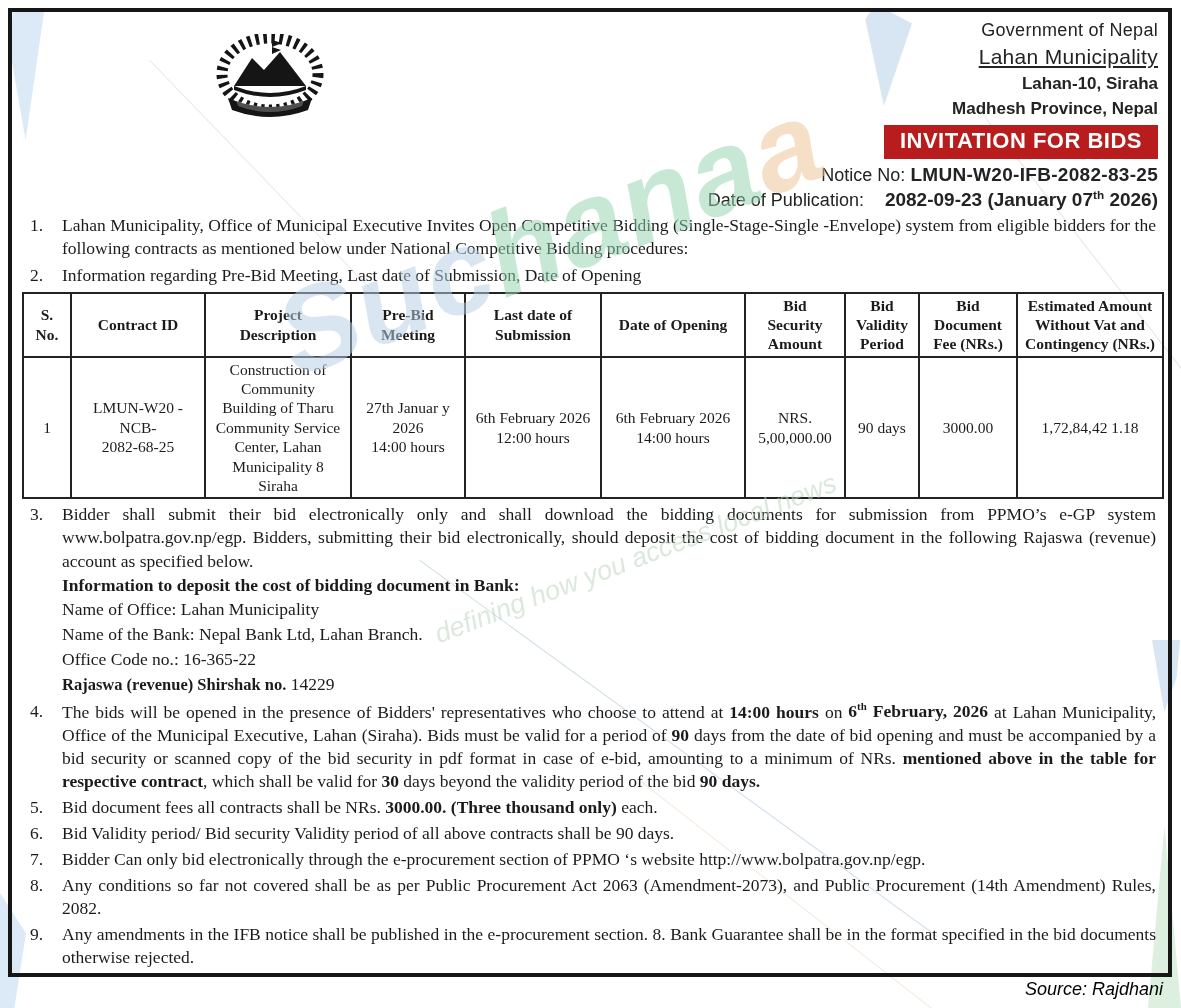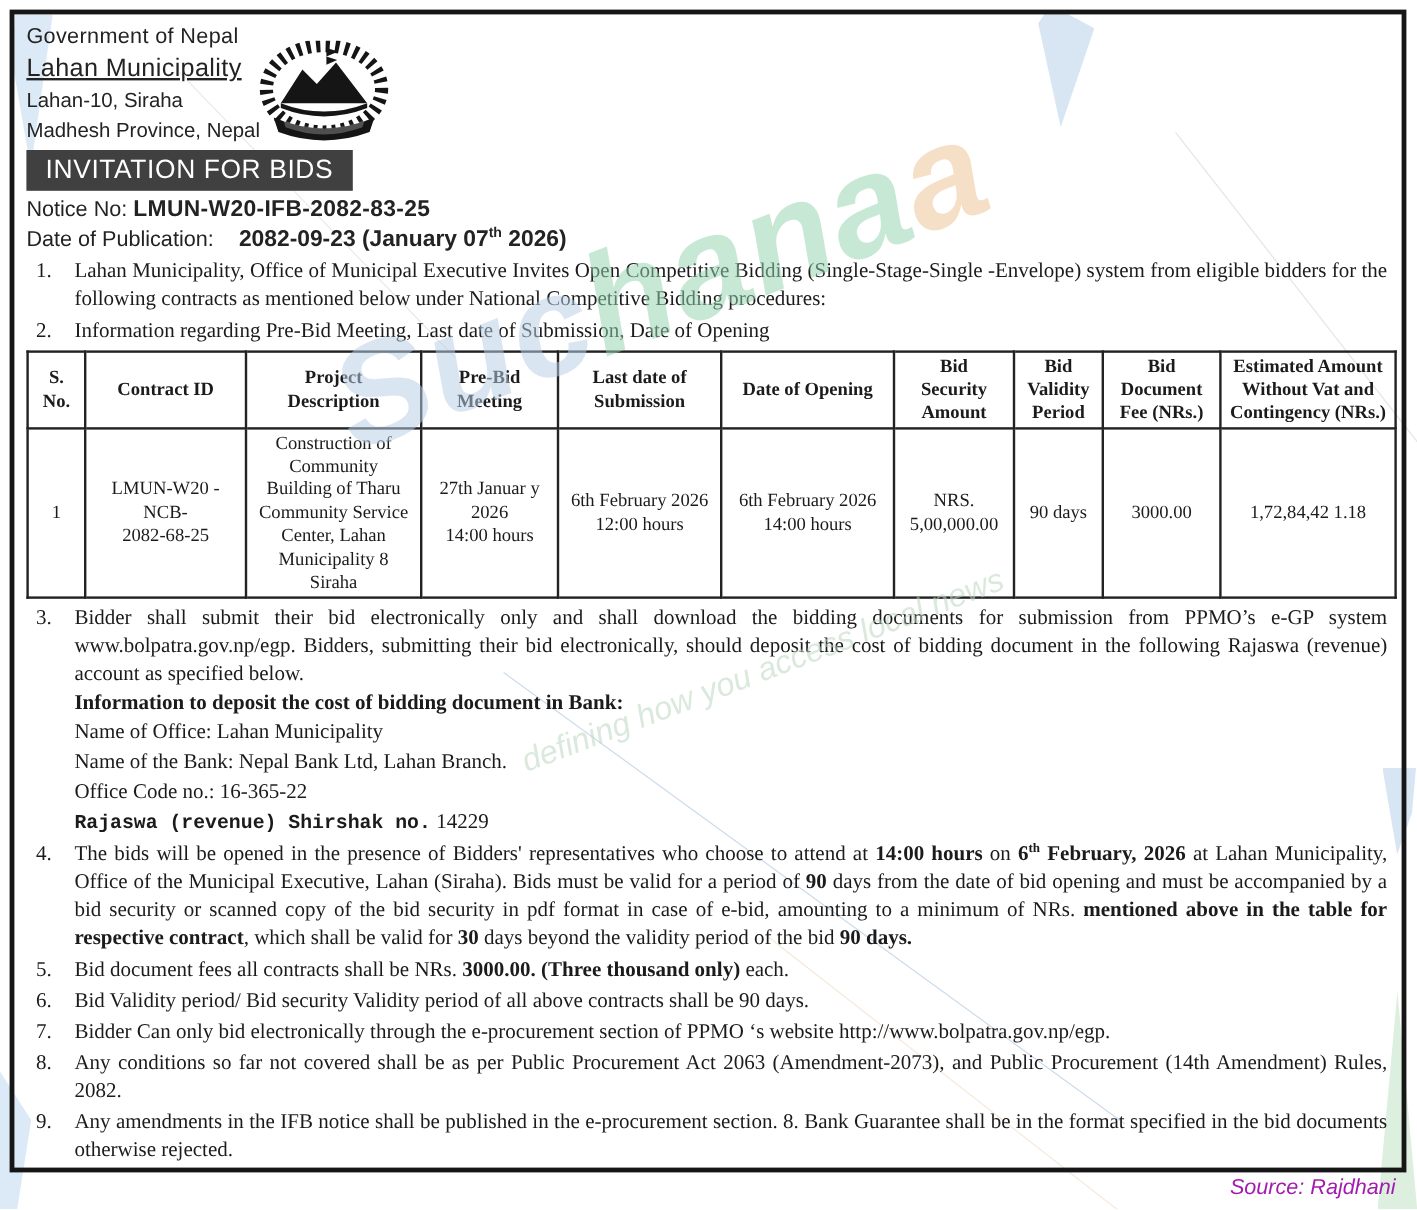--- a/index.html
+++ b/index.html
@@ -33,52 +33,52 @@
   .wm-b { color:#b9cfe7; } .wm-g { color:#97d4b2; } .wm-o { color:#edc293; }
   .wm-tag { position:absolute; left:436px; top:620px; z-index:2; opacity:.55;
     font-family:"Liberation Sans", sans-serif; font-style:italic; font-size:27px;
     color:#bcd8c0; transform:rotate(-21deg); transform-origin:0 50%; white-space:nowrap; }
 
   
   .frame { position:absolute; left:8px; top:8px; width:1164px; height:969px;
     border:4px solid #161616; z-index:1; background:transparent; padding:4px 10px 0 10px; }
 
   
-  .hdr { position:relative; text-align:left; font-family:"Liberation Sans", sans-serif; color:#232323; }
+  .hdr { position:relative; text-align:right; font-family:"Liberation Sans", sans-serif; color:#232323; }
   .hdr-gov { font-size:18px; font-weight:500; letter-spacing:.3px; padding-top:4px; }
   .hdr-muni { font-size:21px; font-weight:500; letter-spacing:.3px; margin-top:4px;text-decoration:underline; }
   .hdr-office { font-size:29px; font-weight:700; margin-top:3px; }
-  .hdr-addr { font-size:17px; font-weight:400; margin-top:5px; }
-  .banner { display:inline-block; background:#404040; color:#fff; font-size:22px; font-weight:400;
+  .hdr-addr { font-size:17px; font-weight:700; margin-top:5px; }
+  .banner { display:inline-block; background:#b91c1c; color:#fff; font-size:22px; font-weight:700;
     letter-spacing:.5px; padding:3px 16px 5px 16px; margin-top:6px; }
   .notice-line { font-size:18px; margin-top:5px; }
   .notice-line b { font-size:19px; letter-spacing:.3px; }
   .pub-line { font-size:18px; margin-top:2px; }
   .pub-line b { font-size:19px;margin-left:16px; }
   sup { font-size:.62em; vertical-align:super; }
   .logo { position:absolute; left:192px; top:18px; width:112px; height:92px; }
 
   
   .li { display:flex; font-size:17.5px; line-height:1.32; margin-top:3px; }
   .li .no { flex:none; width:40px; padding-left:8px; }
   .li .tx { flex:1; text-align:justify; padding-right:2px; }
   .sub { margin-left:40px; font-size:17.5px; line-height:1.36; }
   .sub div { margin-top:1px; }
   .bank-head { font-weight:700; }
-  .rajaswa b { font-family:Liberation Mono, monospace; font-size:16.5px;margin-top:38px; }
+  .rajaswa b { font-family:Liberation Serif, serif; font-size:16.5px;margin-top:38px; }
 
   
   table { border-collapse:collapse; width:1140px; margin:5px auto 4px auto; table-layout:fixed; }
   th, td { border:2px solid #222; text-align:center; vertical-align:middle;
     font-size:15.5px; line-height:1.25; white-space:pre-line; padding:2px 3px; background:transparent; }
   th { font-weight:700; height:64px; }
   td { height:140px; }
 
   .source { position:absolute; left:0; top:979px; width:1163px; text-align:right; z-index:1;
-    font-family:"Liberation Sans", sans-serif; font-style:italic; font-size:18px; color:#a21caf; }
+    font-family:"Liberation Sans", sans-serif; font-style:italic; font-size:18px; color:#000000; }
 </style>
 </head>
 <body>
 
 <div class="page">
 
   <div class="decor arrow-tl"></div>
   <div class="decor arrow-top"></div>
   <div class="decor arrow-right"></div>
   <div class="decor arrow-rgreen"></div>

